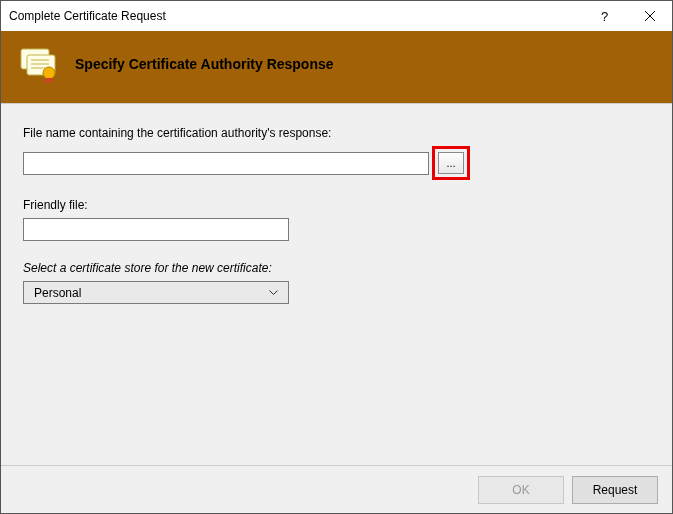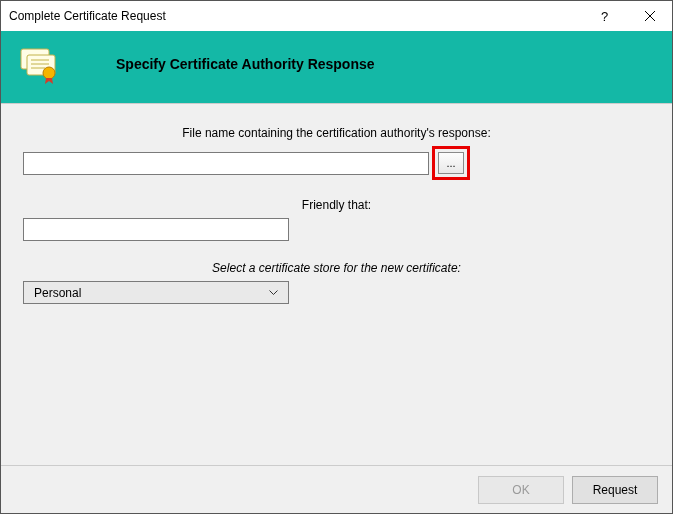--- a/index.html
+++ b/index.html
@@ -40,23 +40,22 @@
     font-size: 13px;
     color: #000;
     cursor: default;
   }
   .titlebar-btn.help { font-size: 13px; }
   .titlebar-btn.close svg { width: 10px; height: 10px; }
   .header {
     display: flex;
     align-items: center;
     padding: 12px 2px 18px 18px;
-    background: #14b8a6;
+    background: #a16207;
     border-bottom: 1px solid #ccc;
-    gap: 41px;
   }
   .header-icon {
     width: 42px;
     height: 42px;
     margin-right: 14px;
     flex-shrink: 0;
   }
   .header-title {
     font-size: 14px;
     font-weight: bold;
@@ -70,21 +69,20 @@
     font-size: 12px;
     position: relative;
   }
   .desc {
     line-height: 1.4;
     margin-bottom: 22px;
     max-width: 615px;
   }
   .field-label {
     margin-bottom: 6px;
-    text-align: center;
   }
   .row-file {
     display: flex;
     align-items: center;
     margin-bottom: 18px;
   }
   .text-input {
     height: 23px;
     border: 1px solid #7a7a7a;
     background: #fff;
@@ -195,21 +193,21 @@
     <div class="field-label">File name containing the certification authority's response:</div>
     <div class="row-file">
       <input type="text" class="text-input file-input" value="" style="">
       <div class="browse-wrap">
         <div class="browse-btn">
           <span>...</span>
         </div>
       </div>
     </div>
 
-    <div class="field-label">Friendly that:</div>
+    <div class="field-label">Friendly file:</div>
     <input type="text" class="text-input friendly-input" value="" style="">
 
     <div class="field-label store-label">Select a certificate store for the new certificate:</div>
     <div class="select-wrap">
       <span>Personal</span>
       <span class="chev">
         <svg width="9" height="6" viewBox="0 0 9 6">
             <path d="M0.5 0.5 L4.5 4.5 L8.5 0.5" fill="none" stroke="#333" stroke-width="1"></path>
           </svg>
       </span>

